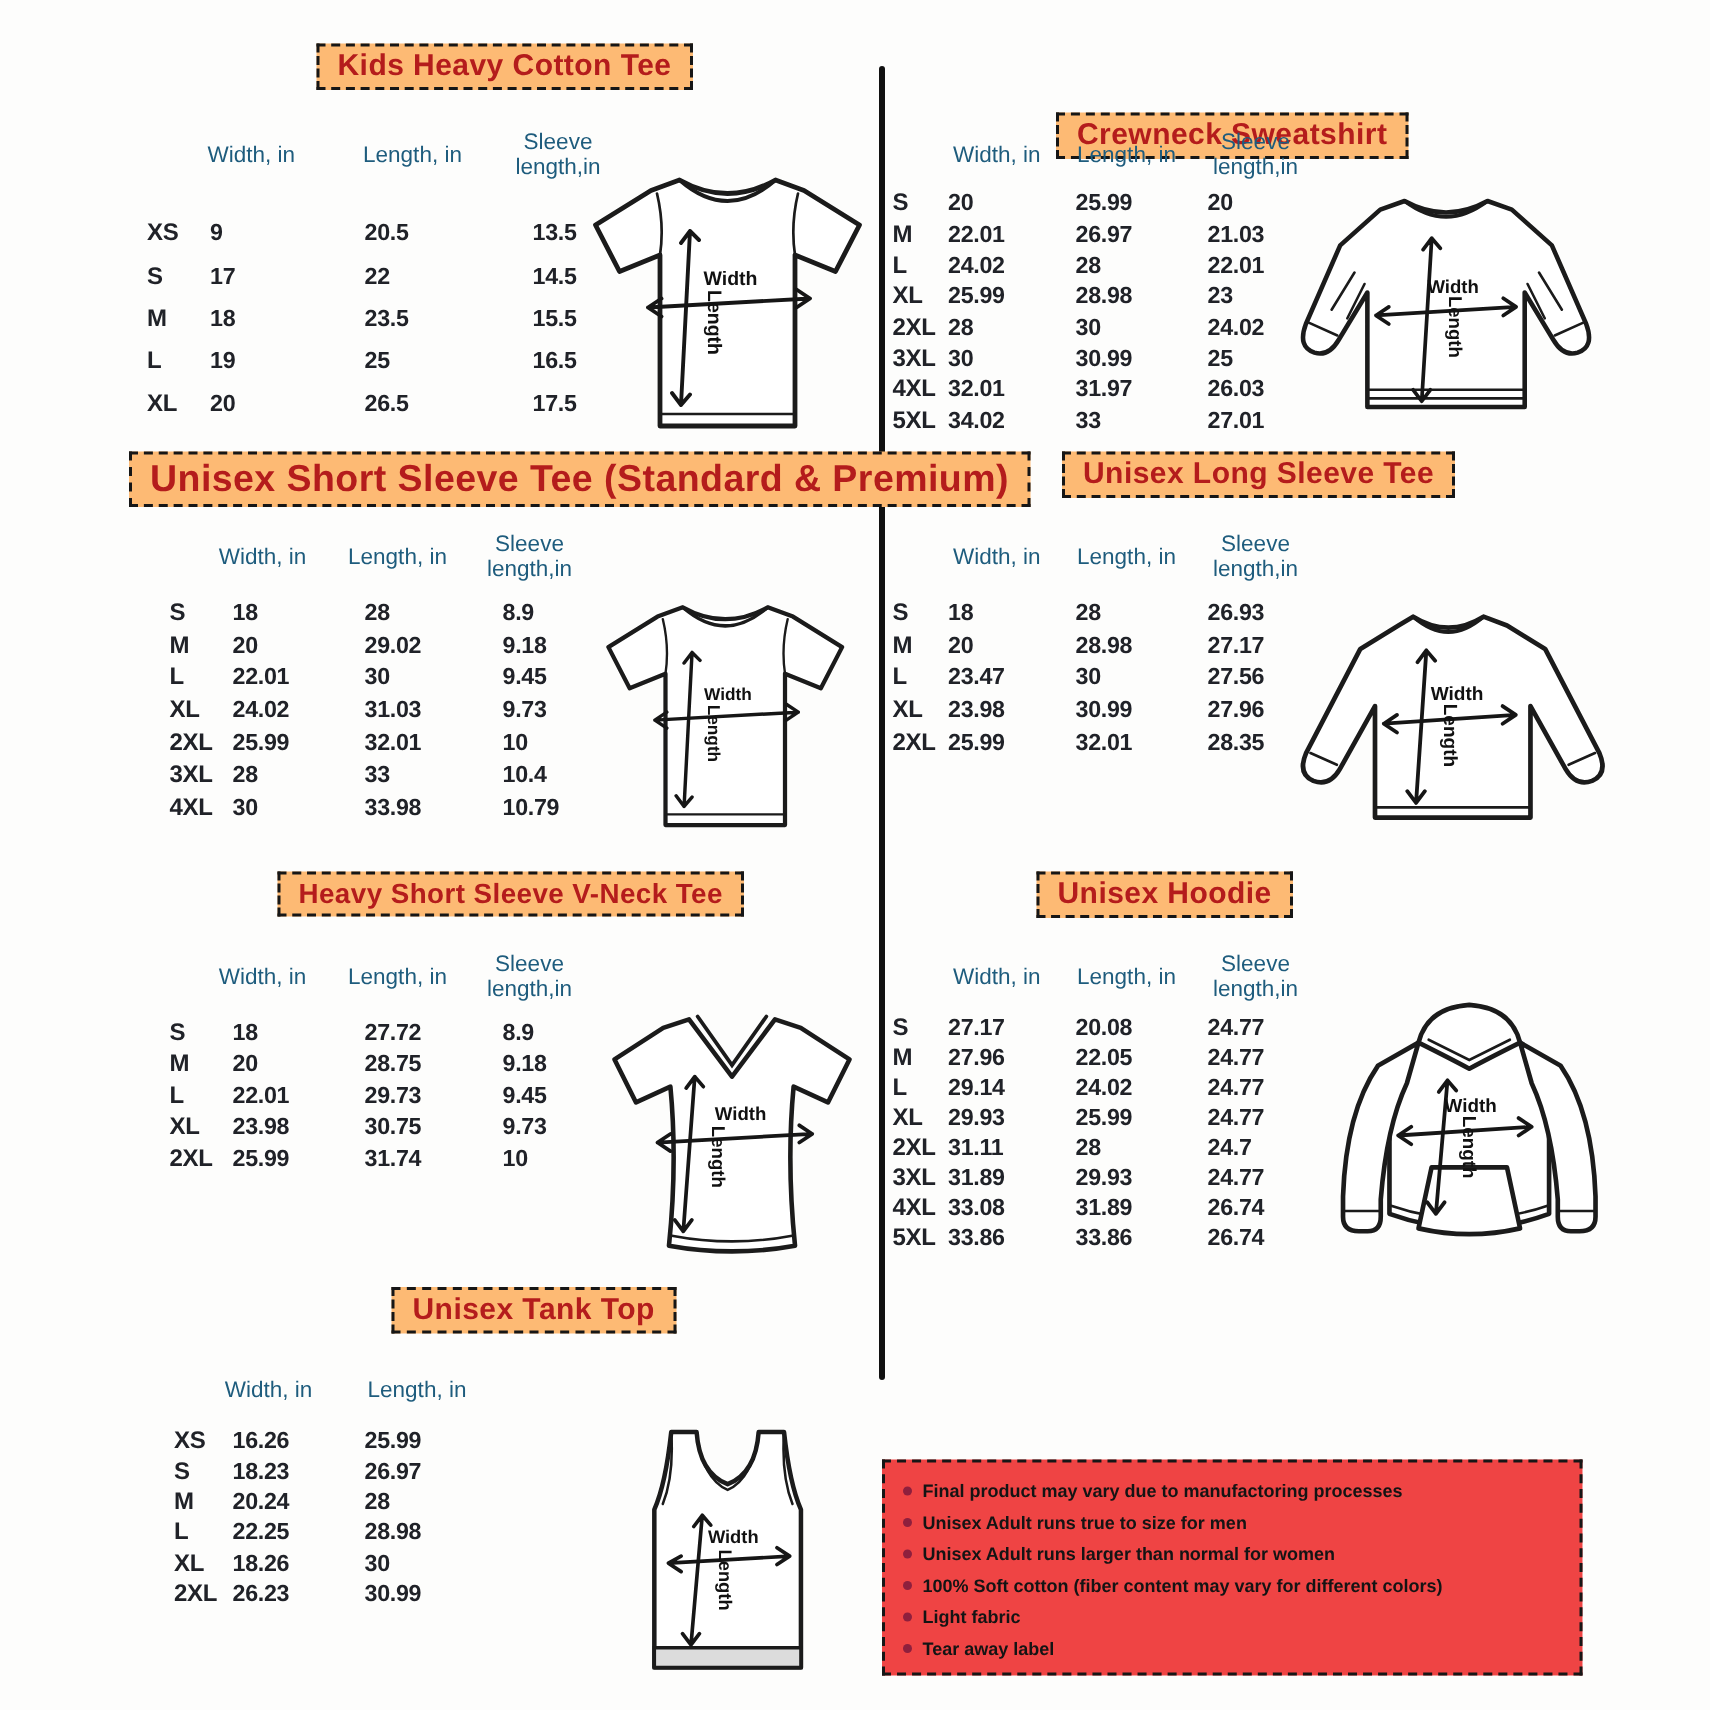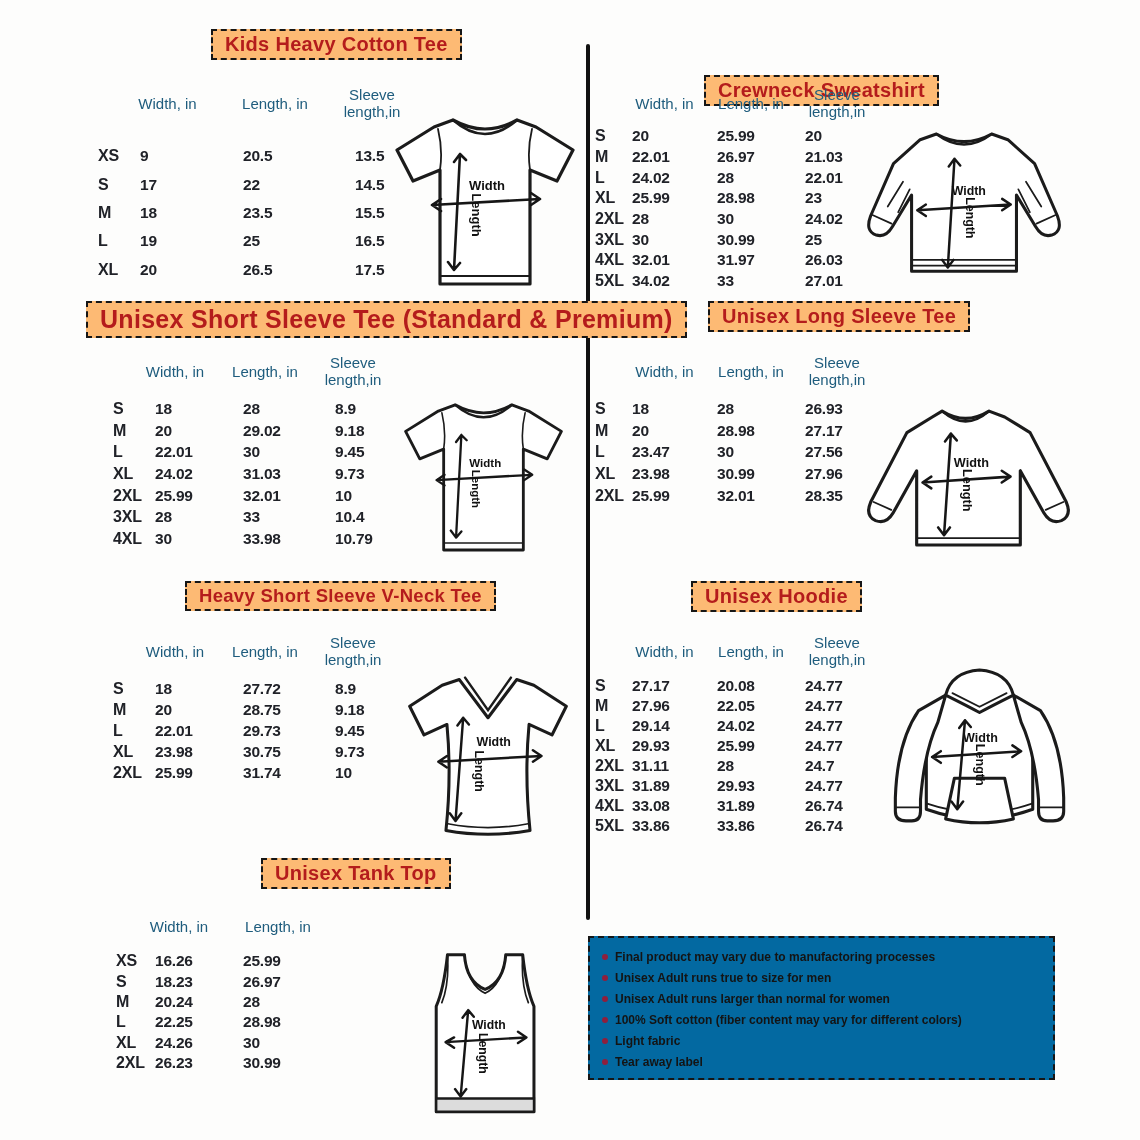--- a/index.html
+++ b/index.html
@@ -26,21 +26,21 @@
   .trow{align-items:center;}
   .lh284 .trow{height:28.4px;}
   .lh216 .trow{height:21.7px;}
   .lh210 .trow{height:21px;}
   .lh207 .trow{height:20.7px;}
   .lh204 .trow{height:20.4px;}
   .lh200 .trow{height:20px;}
   .tcell{font-weight:bold;font-size:15.5px;color:var(--ink,#202228);letter-spacing:-.2px;}
   .tcell.size{font-size:16px;}
 
-  .notes{position:absolute;left:588px;top:936px;width:441px;border:2.5px dashed #161616;background:#0369a1;
+  .notes{position:absolute;left:588px;top:973px;width:441px;border:2.5px dashed #161616;background:#ef4444;
          padding:8px 10px 6px 12px;}
   .note-line{display:flex;align-items:center;height:21px;white-space:nowrap;}
   .bullet{width:6px;height:6px;border-radius:50%;background:var(--bullet_maroon,#8e1f3d);margin-right:7px;flex:0 0 auto;}
   .note-text{font-weight:bold;font-size:12px;color:#141414;}
 
   svg.garment{position:absolute;}
   .outline{fill:#fff;stroke:#1b1b1b;stroke-width:3.2;stroke-linejoin:round;stroke-linecap:round;}
   .gline{fill:none;stroke:#1b1b1b;stroke-width:2.6;stroke-linecap:round;}
   .thin{stroke-width:1.8;}
   .arrow{fill:none;stroke:#161616;stroke-width:2.6;stroke-linecap:round;stroke-linejoin:round;}
@@ -467,21 +467,21 @@
             <div class="tcell val">20.24</div>
             <div class="tcell val">28</div>
           </div>
           <div class="trow g2T">
             <div class="tcell size">L</div>
             <div class="tcell val">22.25</div>
             <div class="tcell val">28.98</div>
           </div>
           <div class="trow g2T">
             <div class="tcell size">XL</div>
-            <div class="tcell val">24.26</div>
+            <div class="tcell val">18.26</div>
             <div class="tcell val">30</div>
           </div>
           <div class="trow g2T">
             <div class="tcell size">2XL</div>
             <div class="tcell val">26.23</div>
             <div class="tcell val">30.99</div>
           </div>
         </div>
     </div>
     <svg class="garment" style="left:423px;top:950px;" width="127" height="172" viewBox="0 0 135 183">

